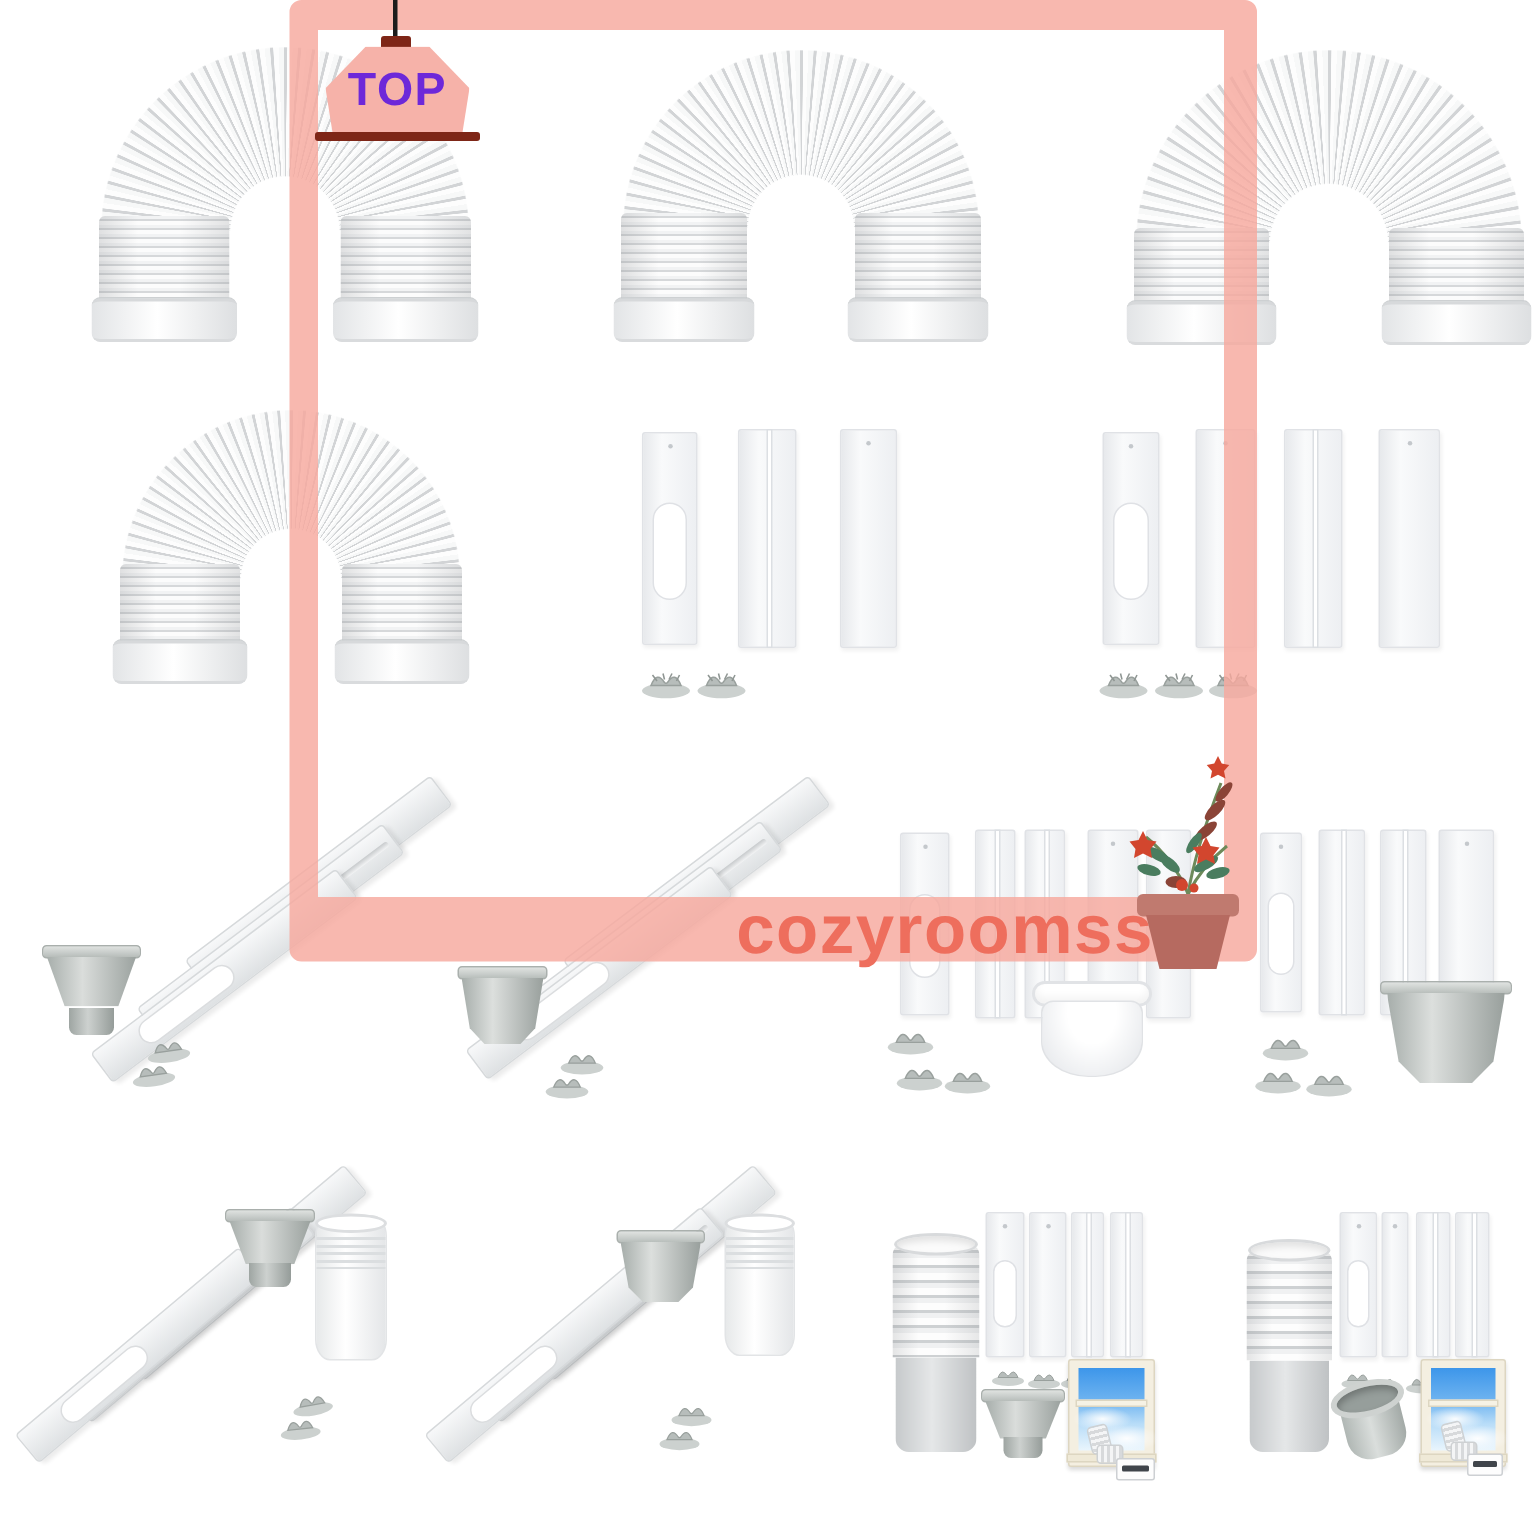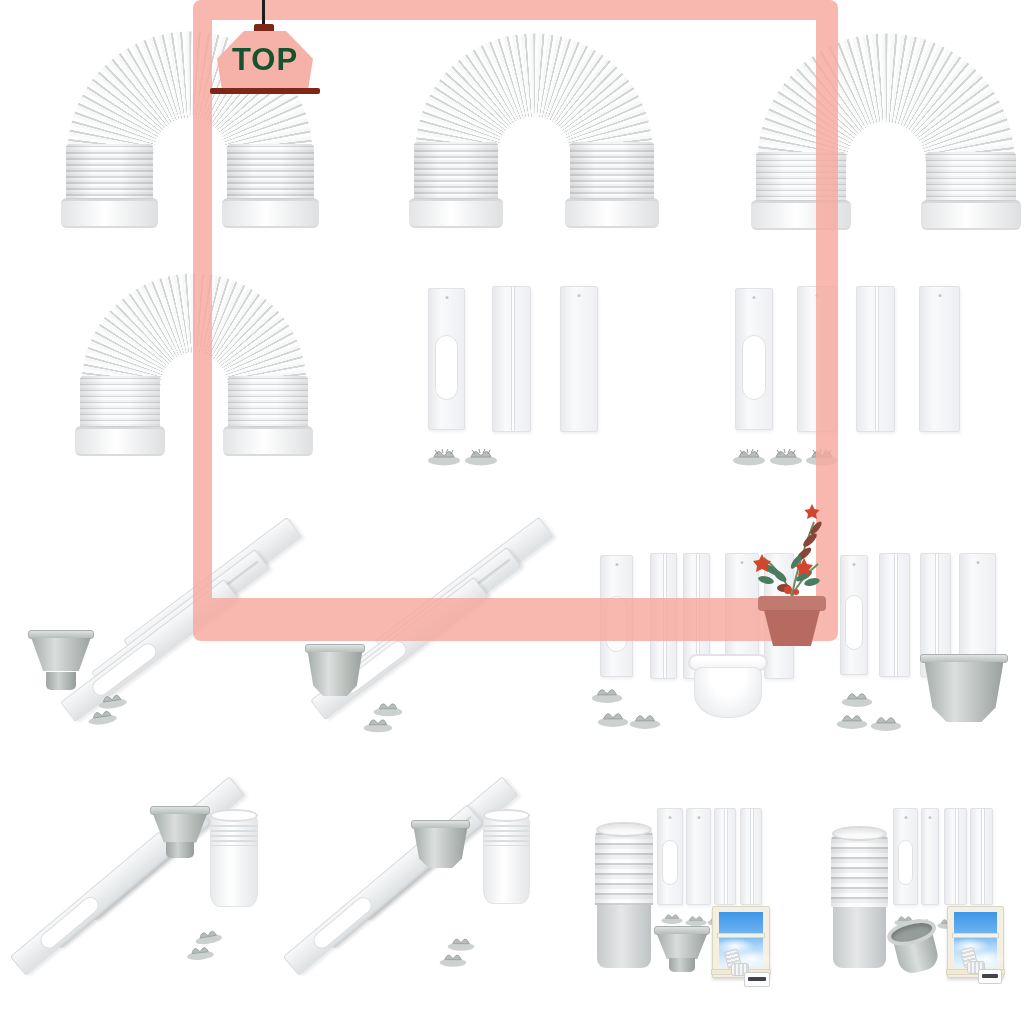--- a/index.html
+++ b/index.html
@@ -124,21 +124,21 @@
   .watermark{position:absolute;left:465px;top:597px;width:330px;height:44px;line-height:44px;
     text-align:center;font-size:46px;font-weight:700;letter-spacing:1px;color:#ee6e5d;}
 
   
   .top-badge{position:absolute;left:210px;top:0;width:110px;height:100px;}
   .top-badge .hang-line{position:absolute;left:52px;top:0;width:3px;height:26px;background:#1c1c1c;}
   .top-badge .hang-cap{position:absolute;left:44px;top:24px;width:20px;height:9px;background:#7e2617;border-radius:2px;}
   .top-badge .lamp{position:absolute;left:7px;top:31px;width:96px;height:58px;background:#f6b2a9;
     clip-path:polygon(28% 0,72% 0,100% 48%,95% 100%,5% 100%,0 48%);
     display:flex;align-items:center;justify-content:center;
-    font-size:31px;font-weight:800;letter-spacing:1px;color:#14532d;}
+    font-size:31px;font-weight:800;letter-spacing:1px;color:#6d28d9;}
   .top-badge .lamp-base{position:absolute;left:0;top:88px;width:110px;height:6px;background:#7e2617;border-radius:2px;}
 </style>
 </head>
 <body>
 
 <div id="stage">
 
   <div class="hose-u" style="left:66px;top:30px;width:248px;height:198px;--w:248px;--leg:87px">
     <div class="arch"></div>
     <div class="leg left">
@@ -446,20 +446,21 @@
       <div class="cloud" style="left:-4px;top:26px;width:40px;height:16px"></div>
       <div class="cloud" style="left:10px;top:38px;width:42px;height:18px"></div>
     </div>
     <div class="sash"></div>
     <div class="sill"></div>
   </div>
   <div class="elbow" style="left:962px;top:948px"></div>
   <div class="acbox" style="left:978px;top:969px;width:24px;height:15px"></div>
 
   <div class="frame"></div>
+  <div class="watermark">cozyroomss</div>
 
   <svg class="abs" style="left:746px;top:492px;width:92px;height:156px" viewBox="0 0 92 156">
     <g fill="none" stroke="#6d8a5a" stroke-width="2">
       <path d="M46 104 C50 80 58 56 68 30"></path>
       <path d="M46 104 C40 88 28 74 18 66"></path>
       <path d="M46 104 C52 92 62 80 72 72"></path>
     </g>
     <g fill="#8a4437">
       <ellipse cx="58" cy="62" rx="9" ry="3.5" transform="rotate(-40 58 62)"></ellipse>
       <ellipse cx="64" cy="48" rx="9" ry="3.5" transform="rotate(-45 64 48)"></ellipse>

